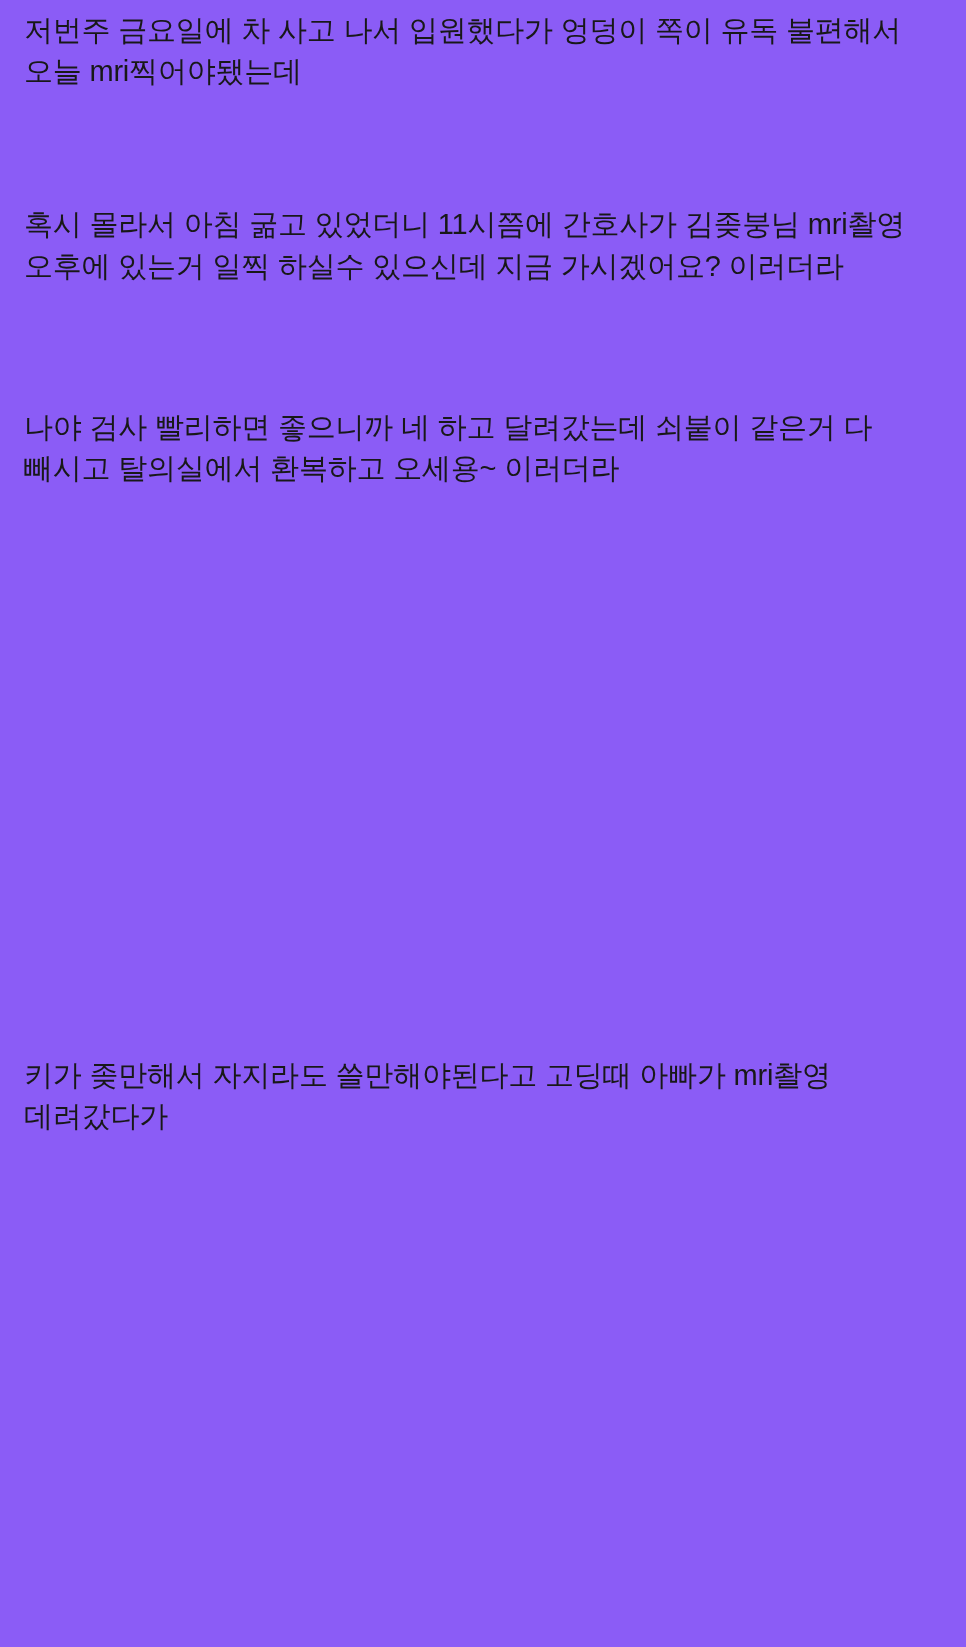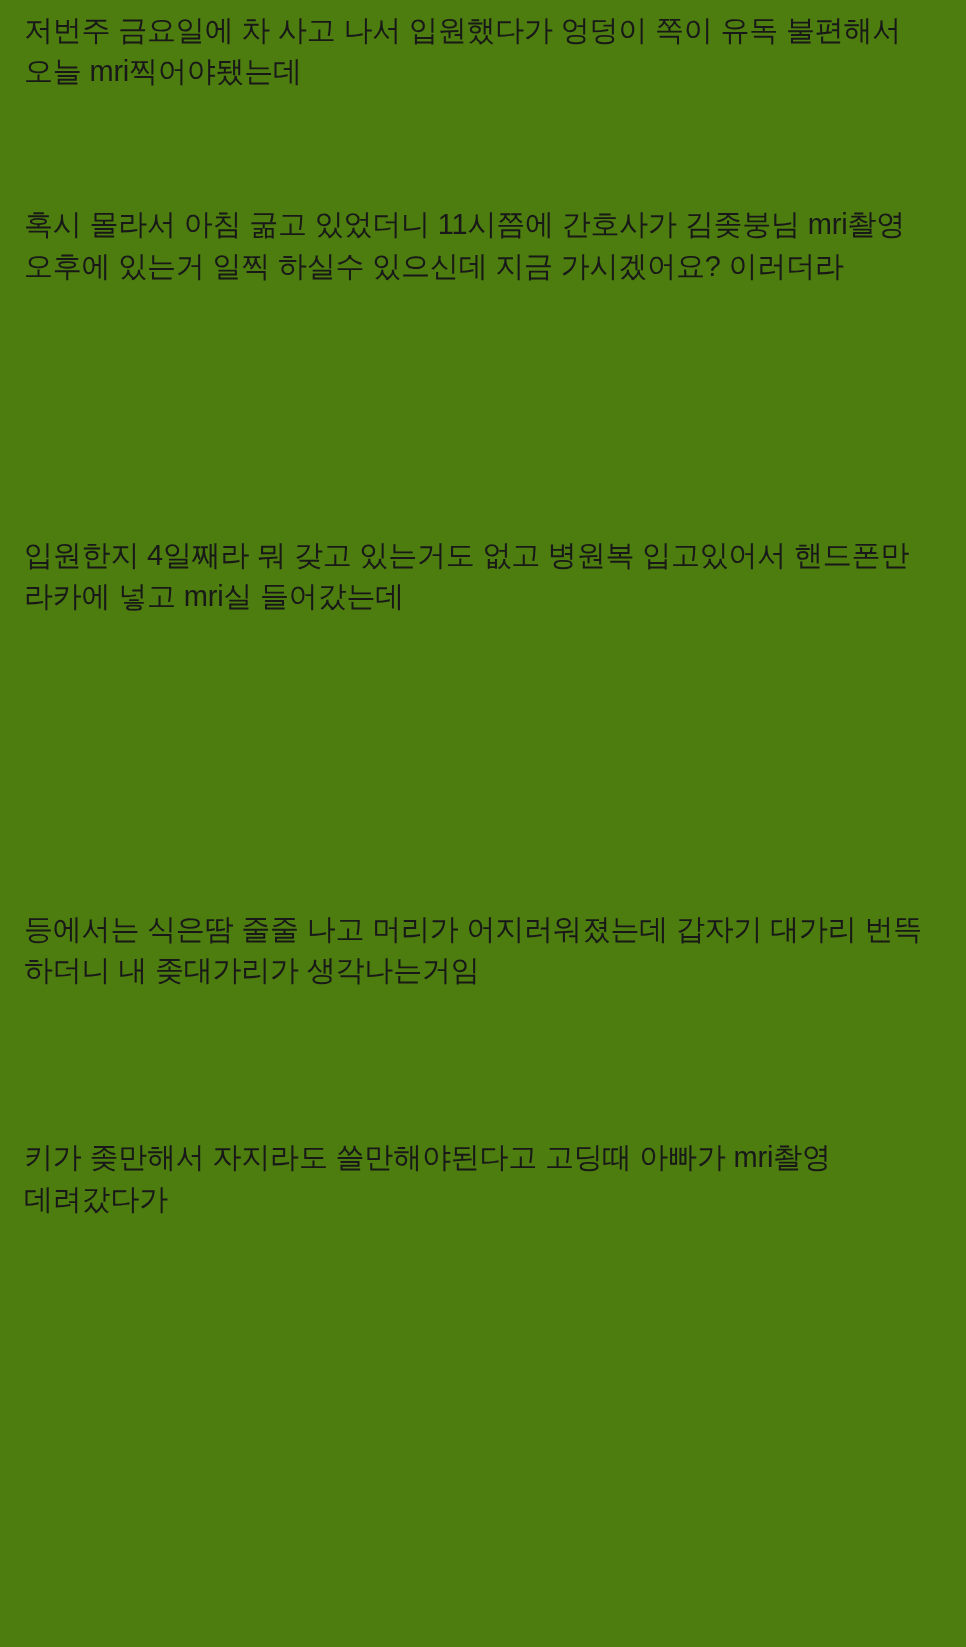--- a/index.html
+++ b/index.html
@@ -12,21 +12,21 @@
     min-height: 1647px;
     font-family: "Liberation Sans", "DejaVu Sans", sans-serif;
     color: #1a1a1a;
     -webkit-font-smoothing: antialiased;
   }
   .page {
     width: 966px;
     min-height: 1647px;
     box-sizing: border-box;
     padding: 10px 24px 0 24px;
-    background: #4d7c0f;
+    background: #8b5cf6;
   }
   .para {
     font-size: 29px;
     line-height: 1.42;
     letter-spacing: -0.2px;
     color: #181818;
     white-space: pre-wrap;
     word-break: keep-all;
     margin: 0;
   }
@@ -39,25 +39,24 @@
 <body>
 
 <div class="page">
 
   <p class="para">저번주 금요일에 차 사고 나서 입원했다가 엉덩이 쪽이 유독 불편해서 오늘 mri찍어야됐는데</p>
   <div class="spacer-sm"></div>
 
   <p class="para">혹시 몰라서 아침 굶고 있었더니 11시쯤에 간호사가 김좆붕님 mri촬영 오후에 있는거 일찍 하실수 있으신데 지금 가시겠어요? 이러더라</p>
   <div class="spacer-md"></div>
 
+  <p class="para">나야 검사 빨리하면 좋으니까 네 하고 달려갔는데 쇠붙이 같은거 다 빼시고 탈의실에서 환복하고 오세용~ 이러더라</p>
   <div class="spacer-lg"></div>
 
-  <p class="para">입원한지 4일째라 뭐 갖고 있는거도 없고 병원복 입고있어서 핸드폰만 라카에 넣고 mri실 들어갔는데</p>
   <div class="spacer-xl"></div>
 
   <div class="spacer-xl"></div>
 
-  <p class="para">등에서는 식은땀 줄줄 나고 머리가 어지러워졌는데 갑자기 대가리 번뜩 하더니 내 좆대가리가 생각나는거임</p>
   <div class="spacer-xl"></div>
 
   <p class="para">키가 좆만해서 자지라도 쓸만해야된다고 고딩때 아빠가 mri촬영 데려갔다가</p>
 
 </div>
 
 </body></html>

